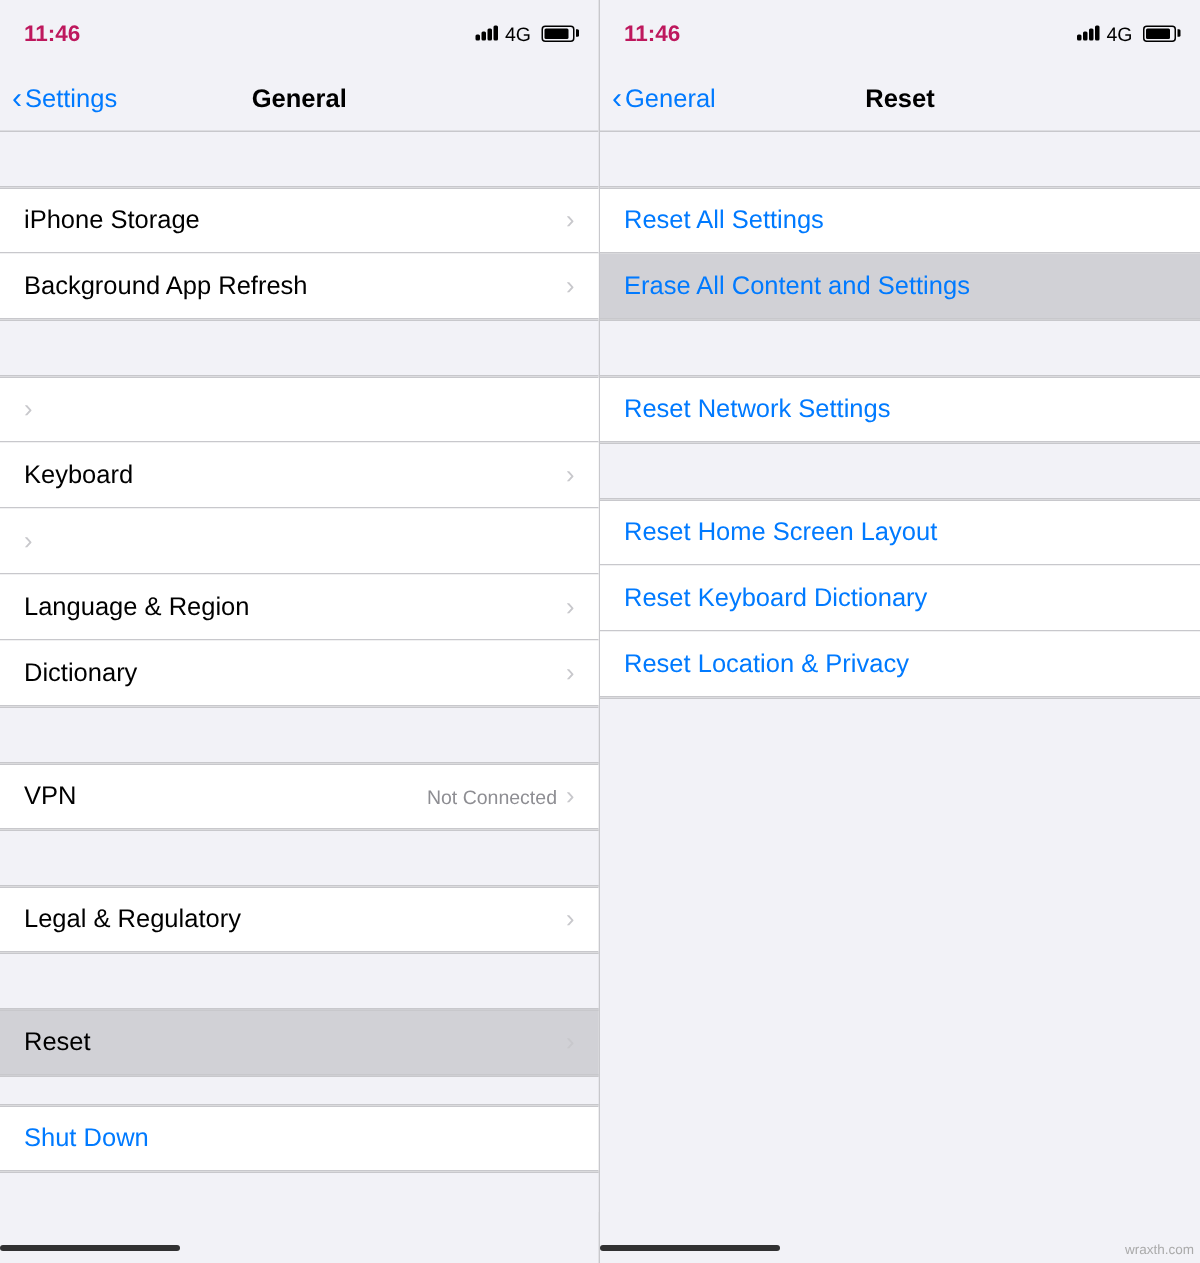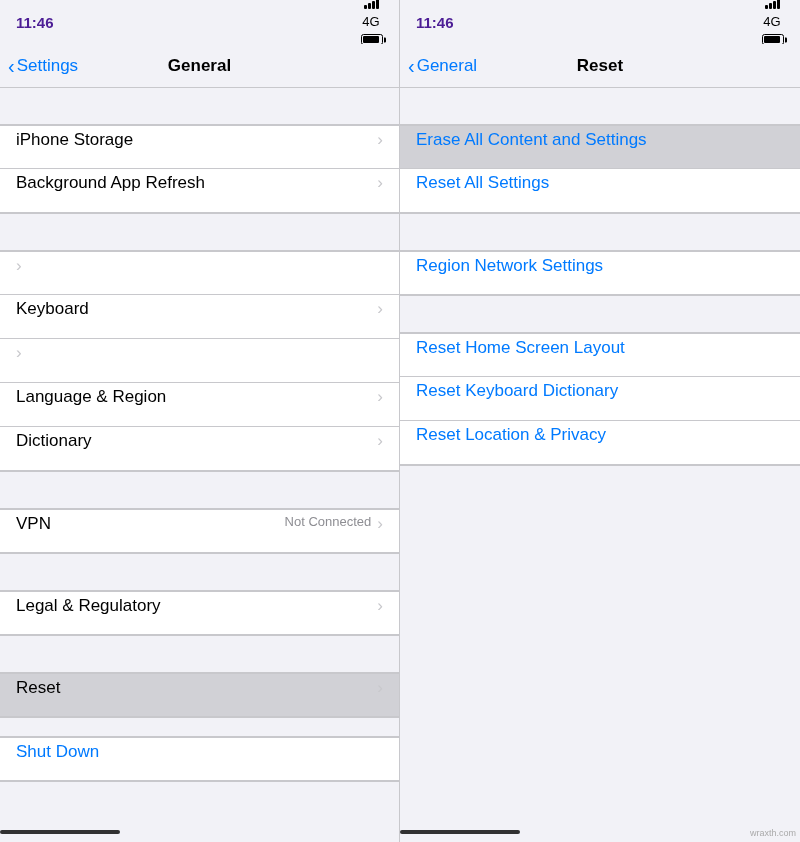--- a/index.html
+++ b/index.html
@@ -24,29 +24,28 @@
       height: 44px;
       display: flex;
       align-items: center;
       justify-content: space-between;
       padding: 0 16px;
       background: #f2f2f7;
     }
     .status-time {
       font-size: 15px;
       font-weight: 600;
-      color: #4c1d95;
+      color: #be185d;
     }
     .status-icons {
       display: flex;
       align-items: center;
       gap: 5px;
       font-size: 12px;
       color: #000;
-      flex-direction: column;
     }
     .battery-icon {
       display: inline-flex;
       align-items: center;
     }
     .battery-body {
       width: 22px;
       height: 11px;
       border: 1.5px solid #000;
       border-radius: 2.5px;
@@ -121,20 +120,21 @@
       background: #f2f2f7;
     }
     .section-spacer-small {
       height: 18px;
       background: #f2f2f7;
     }
     .list-item {
       background: #fff;
       border-bottom: 0.5px solid #c8c8cc;
       display: flex;
+      align-items: center;
       padding: 4px 16px;
       min-height: 44px;
       cursor: pointer;
     }
     .list-item:first-child {
       border-top: 0.5px solid #c8c8cc;
     }
     .list-item-text {
       flex: 1;
       font-size: 17px;
@@ -320,33 +320,33 @@
       <span class="nav-back-chevron">‹</span>
       <span>General</span>
     </div>
     <span class="nav-title">Reset</span>
   </div>
 
   <div class="settings-list">
     <div class="section-spacer"></div>
 
     <div class="section-group">
+      <div class="list-item">
+        <span class="list-item-blue">Reset All Settings</span>
+      </div>
       <div class="list-item highlighted">
         <span class="list-item-blue">Erase All Content and Settings</span>
       </div>
-      <div class="list-item">
-        <span class="list-item-blue">Reset All Settings</span>
-      </div>
-    </div>
-
-    <div class="section-spacer"></div>
-
-    <div class="section-group">
-      <div class="list-item">
-        <span class="list-item-blue">Region Network Settings</span>
+    </div>
+
+    <div class="section-spacer"></div>
+
+    <div class="section-group">
+      <div class="list-item">
+        <span class="list-item-blue">Reset Network Settings</span>
       </div>
     </div>
 
     <div class="section-spacer"></div>
 
     <div class="section-group">
       <div class="list-item">
         <span class="list-item-blue">Reset Home Screen Layout</span>
       </div>
       <div class="list-item">

